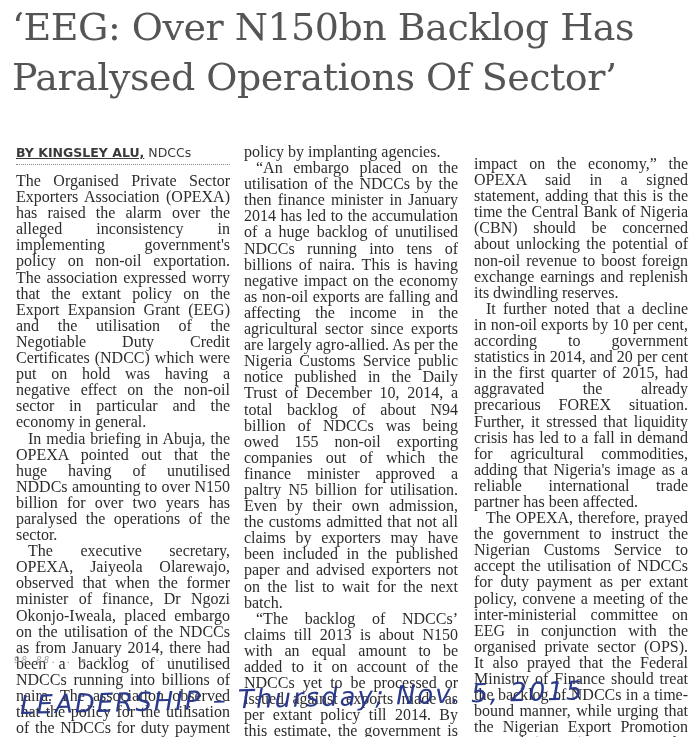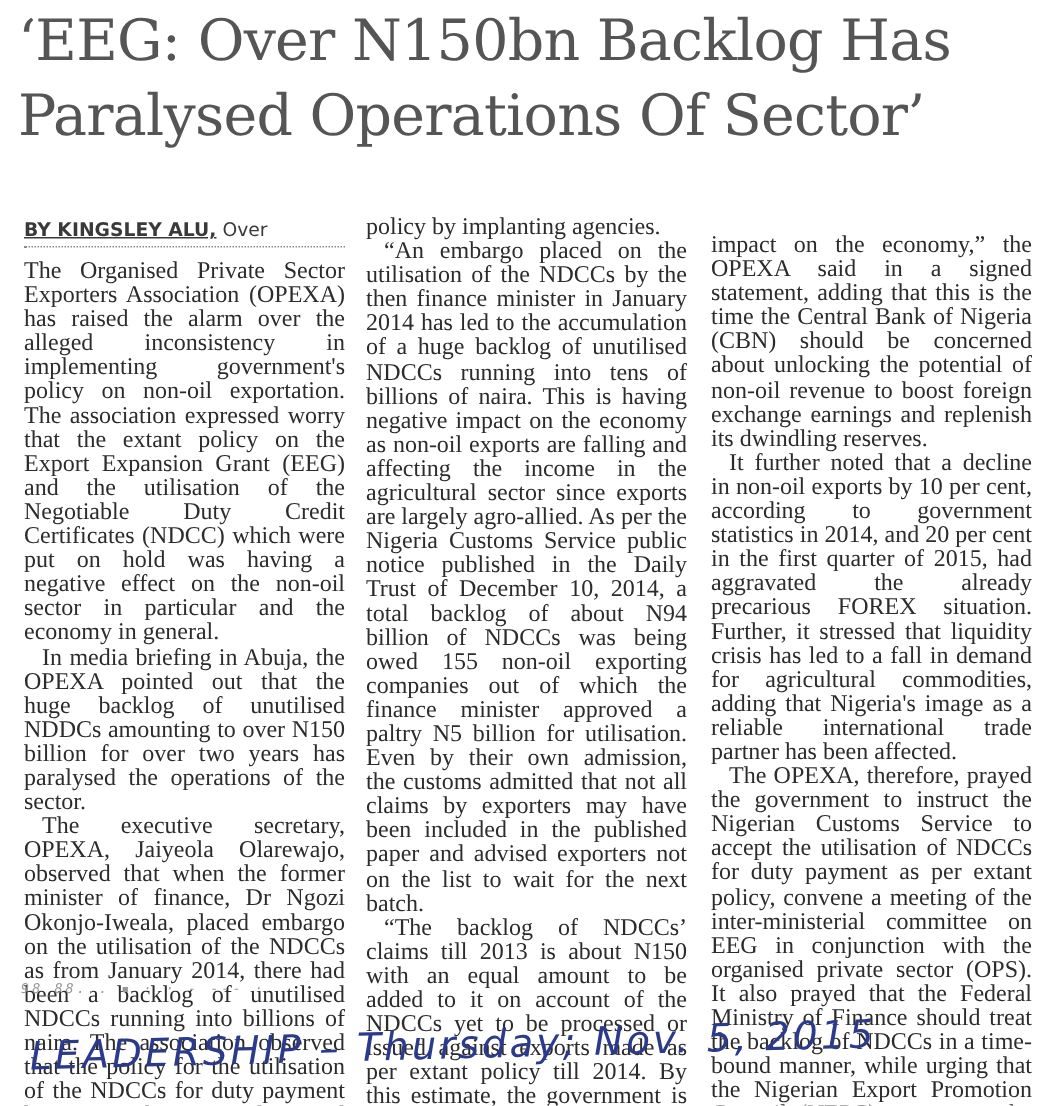--- a/index.html
+++ b/index.html
@@ -41,27 +41,27 @@
     font-style: italic; letter-spacing: 2px; transform: rotate(-1.5deg);
     transform-origin: left center;
   }
 </style>
 </head>
 <body>
 
 <h1 class="headline">‘EEG: Over N150bn Backlog Has Paralysed Operations Of Sector’</h1>
 
 <div class="byline">
-  <span class="name">BY KINGSLEY ALU,</span><span> Over</span>
+  <span class="name">BY KINGSLEY ALU,</span><span> NDCCs</span>
 </div>
 <div class="divider"></div>
 
 <div class="col" id="col1">
   <p class="noindent">The Organised Private Sector Exporters Association (OPEXA) has raised the alarm over the alleged inconsistency in implementing government's policy on non-oil exportation. The association expressed worry that the extant policy on the Export Expansion Grant (EEG) and the utilisation of the Negotiable Duty Credit Certificates (NDCC) which were put on hold was having a negative effect on the non-oil sector in particular and the economy in general.</p>
-  <p>In media briefing in Abuja, the OPEXA pointed out that the huge backlog of unutilised NDDCs amounting to over N150 billion for over two years has paralysed the operations of the sector.</p>
+  <p>In media briefing in Abuja, the OPEXA pointed out that the huge having of unutilised NDDCs amounting to over N150 billion for over two years has paralysed the operations of the sector.</p>
   <p>The executive secretary, OPEXA, Jaiyeola Olarewajo, observed that when the former minister of finance, Dr Ngozi Okonjo-Iweala, placed embargo on the utilisation of the NDCCs as from January 2014, there had been a backlog of unutilised NDCCs running into billions of naira. The association observed that the policy for the utilisation of the NDCCs for duty payment has not been implemented consistently due to the alleged frequent and arbitrary suspension of the extant</p>
 </div>
 
 <div class="col" id="col2">
   <p class="noindent">policy by implanting agencies.</p>
   <p>“An embargo placed on the utilisation of the NDCCs by the then finance minister in January 2014 has led to the accumulation of a huge backlog of unutilised NDCCs running into tens of billions of naira. This is having negative impact on the economy as non-oil exports are falling and affecting the income in the agricultural sector since exports are largely agro-allied. As per the Nigeria Customs Service public notice published in the Daily Trust of December 10, 2014, a total backlog of about N94 billion of NDCCs was being owed 155 non-oil exporting companies out of which the finance minister approved a paltry N5 billion for utilisation. Even by their own admission, the customs admitted that not all claims by exporters may have been included in the published paper and advised exporters not on the list to wait for the next batch.</p>
   <p>“The backlog of NDCCs’ claims till 2013 is about N150 with an equal amount to be added to it on account of the NDCCs yet to be processed or issued against exports made as per extant policy till 2014. By this estimate, the government is expected to find a solution for the utilisation of over N300 billion of NDCCs and come up with a white paper on the issue with serious</p>
 </div>
 
 <div class="col" id="col3">

